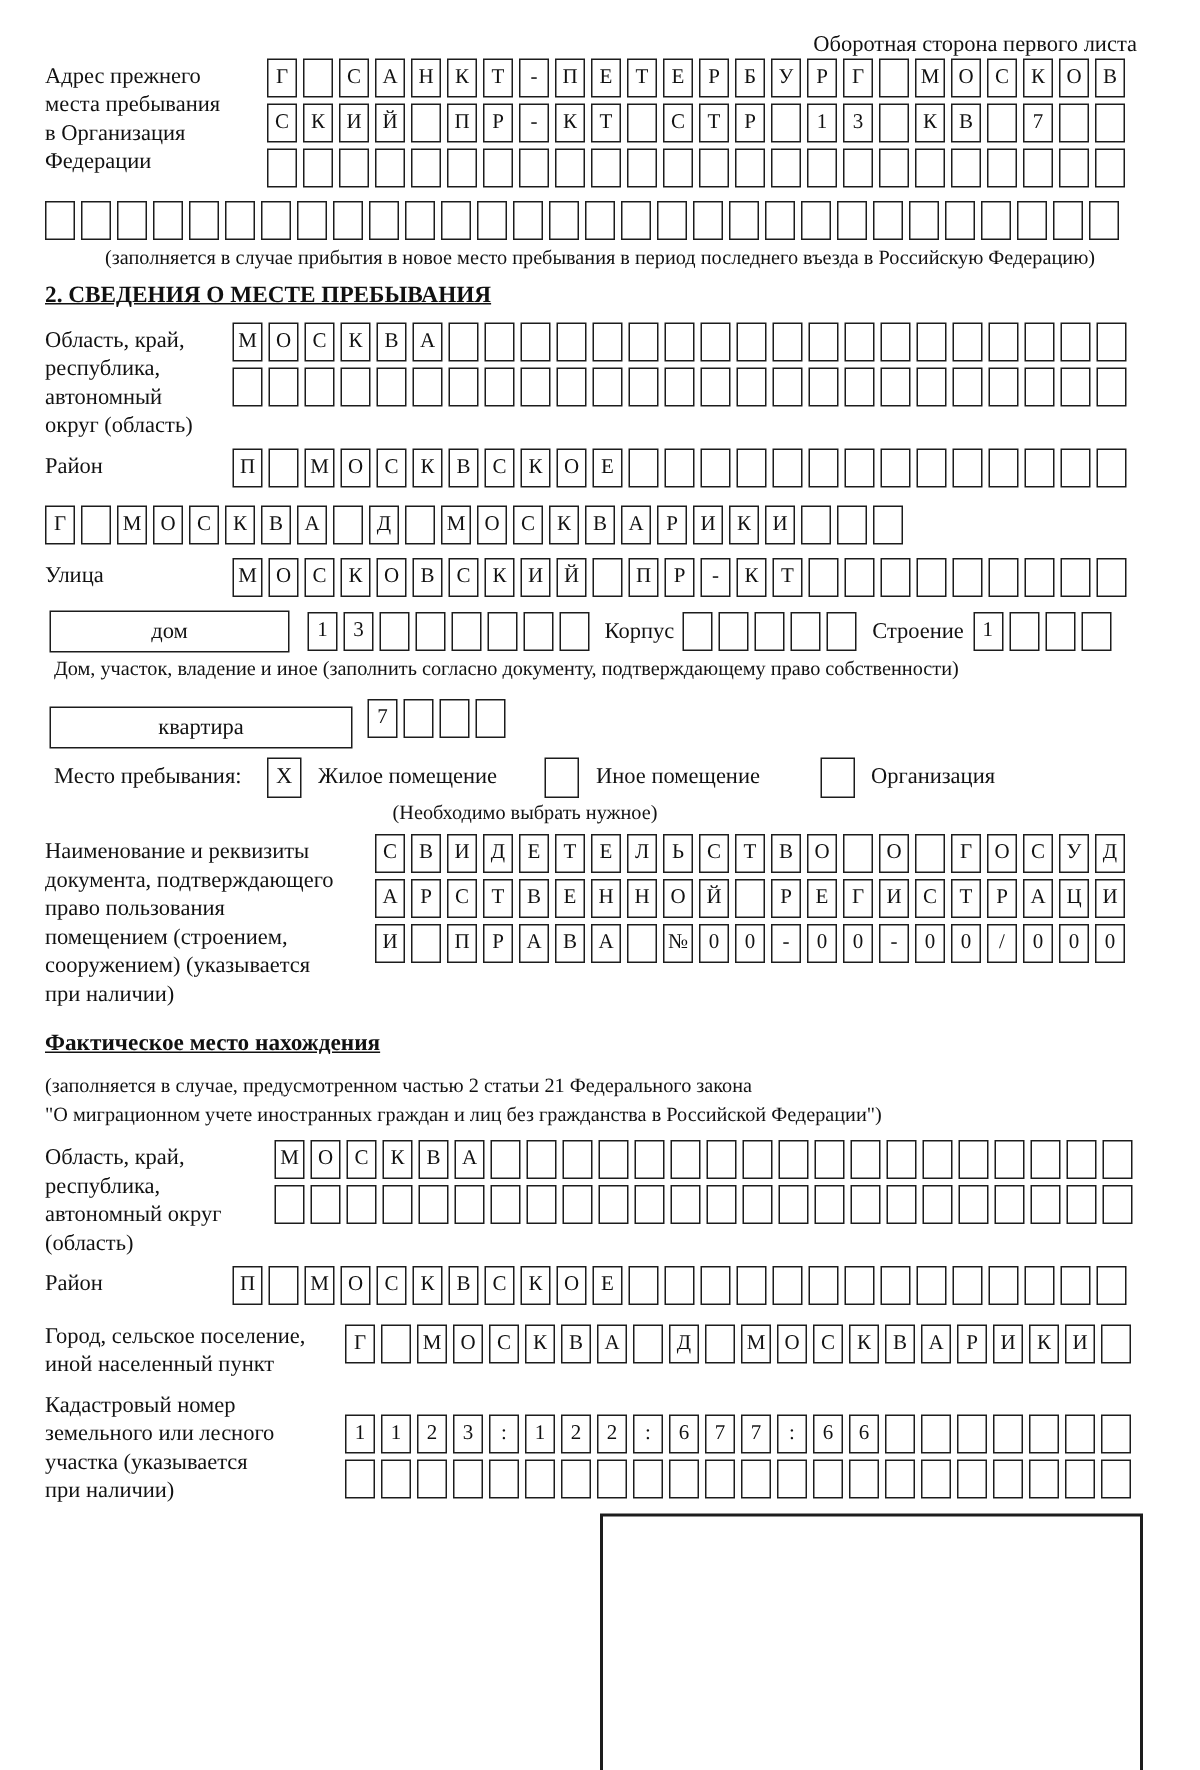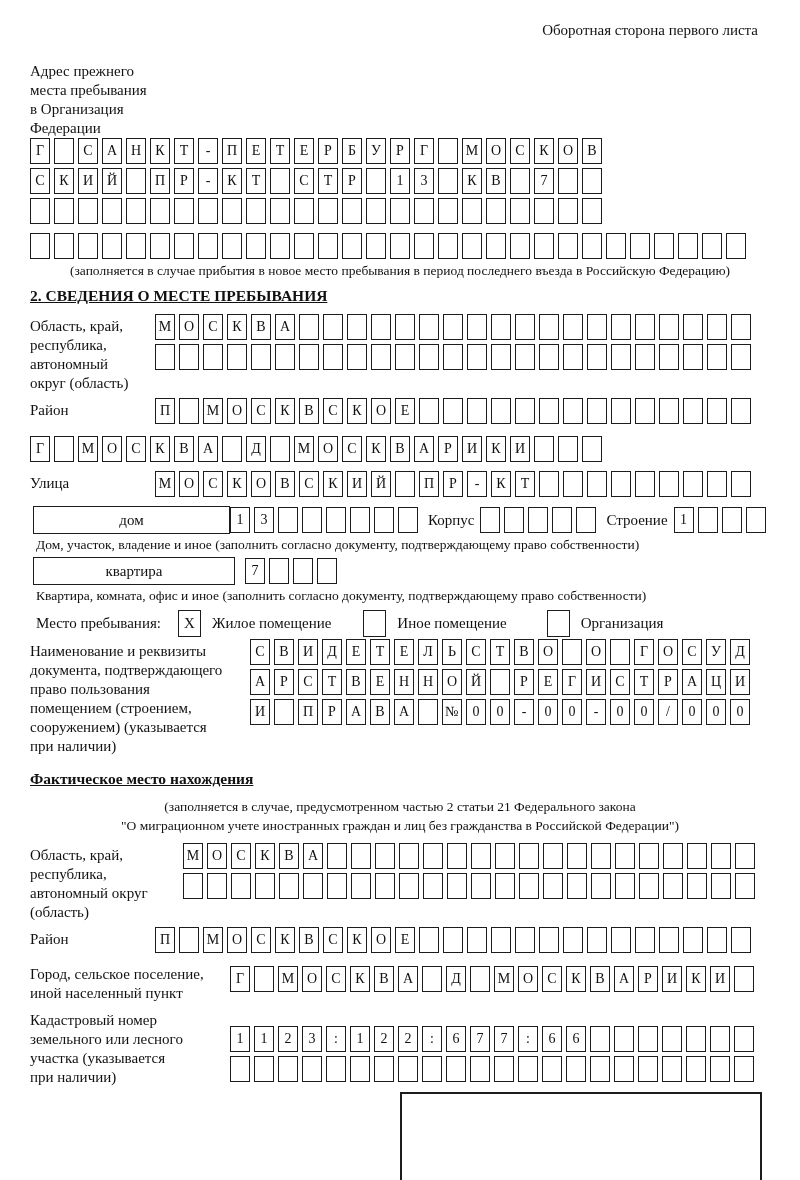--- a/index.html
+++ b/index.html
@@ -29,49 +29,49 @@
 
   .centernote { text-align:center; font-size:13.5px; margin:1px 0 3px 0; }
   .sec-title { font-weight:bold; font-size:15.5px; margin:8px 0 9px 0;text-decoration:underline; }
 
   
   .inline-row { display:flex; align-items:center; margin:2px 0 3px 3px; }
   .labeled-box {
     border:1.6px solid #1c1c1c; height:28px; display:flex;
     align-items:center; justify-content:center; font-size:15px; flex:none;
   }
-  .lb-dom { width:197px; }
-  .lb-kv  { width:202px; margin-right:10px; }
+  .lb-dom { width:160px; margin-right:12px; }
+  .lb-kv  { width:202px; margin-right:10px;margin-top:13px; }
   .inline-row .boxrow { margin-bottom:0; }
   .mini-label { margin:0 6px 0 10px; font-size:15px; }
   .subnote { font-size:13.5px; margin:0 0 4px 6px; }
 
   
   .mesto-row { display:flex; align-items:center; margin:6px 0 2px 6px; }
   .mesto-row .flabel-inline { width:142px; }
   .chk .cbox { width:23px; height:27px; font-size:15px; }
   .chk { margin:0; }
   .opt-label { margin:0 0 0 11px; } .gap2 { width:32px; } .gap3 { width:40px; }
   .choose-note { width:640px; text-align:center; font-size:13.5px; margin:2px 0 6px 0; }
 
-  .fact-note { text-align:center; font-size:13.5px; line-height:19px; }
+  .fact-note { text-align:left; font-size:13.5px; line-height:19px; }
   .mt8 { margin-top:8px; } .mt14 { margin-top:14px; } .mt18 { margin-top:18px; }
 
   
   .stamp-wrap { margin-left:370px; width:370px; }
   .stamp-box { width:362px; height:176px; border:2px solid #1c1c1c; margin-top:4px; }
 </style>
 </head>
 <body>
 
 <div class="page">
 
   <div class="hdr-right">Оборотная сторона первого листа</div>
 
-  <div class="formrow" style="margin-top:20px;flex-direction:column;">
+  <div class="formrow" style="">
     <div class="flabel w148">
         <div>Адрес прежнего</div>
         <div>места пребывания</div>
         <div>в Организация</div>
         <div>Федерации</div>
       </div>
     <div class="rows">
       <div class="boxrow">
           <span class="cbox">Г</span>
           <span class="cbox"></span>
@@ -376,39 +376,39 @@
 
   <div class="inline-row">
     <div class="labeled-box lb-kv">квартира</div>
     <div class="boxrow">
         <span class="cbox">7</span>
         <span class="cbox"></span>
         <span class="cbox"></span>
         <span class="cbox"></span>
       </div>
   </div>
-  <div class="subnote">Квартира, комната, офис и иное (заполнить согласно документу, подтверждающему право собственности)</div>
 
   <div class="mesto-row">
     <span class="flabel-inline">Место пребывания:</span>
     <div class="boxrow chk">
         <span class="cbox">X</span>
       </div>
     <span class="opt-label">Жилое помещение</span>
     <span class="gap2"></span>
     <div class="boxrow chk">
         <span class="cbox"></span>
       </div>
     <span class="opt-label">Иное помещение</span>
     <span class="gap3"></span>
     <div class="boxrow chk">
         <span class="cbox"></span>
       </div>
     <span class="opt-label">Организация</span>
   </div>
+  <div class="choose-note">(Необходимо выбрать нужное)</div>
 
   <div class="formrow">
     <div class="flabel w220">
         <div>Наименование и реквизиты</div>
         <div>документа, подтверждающего</div>
         <div>право пользования</div>
         <div>помещением (строением,</div>
         <div>сооружением) (указывается</div>
         <div>при наличии)</div>
       </div>

